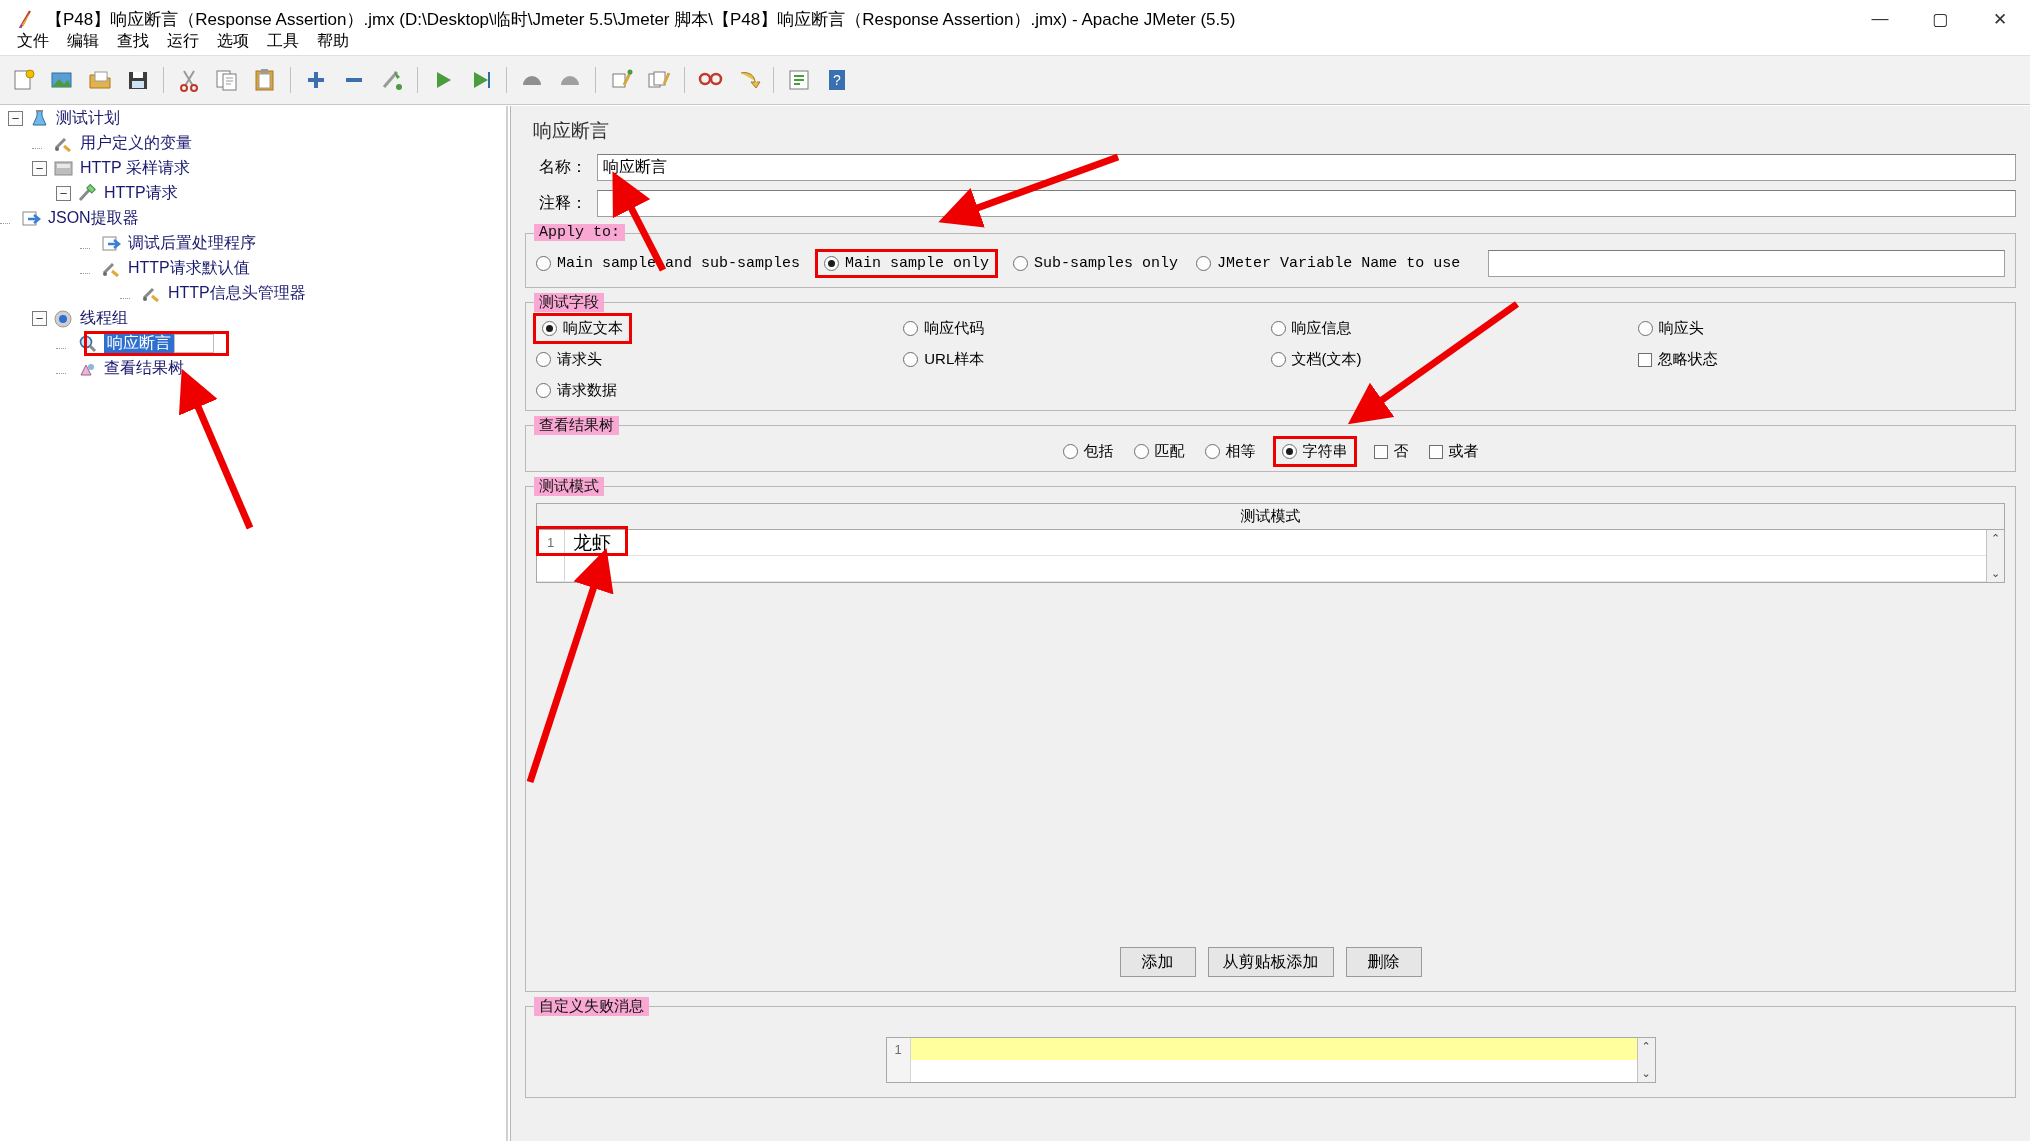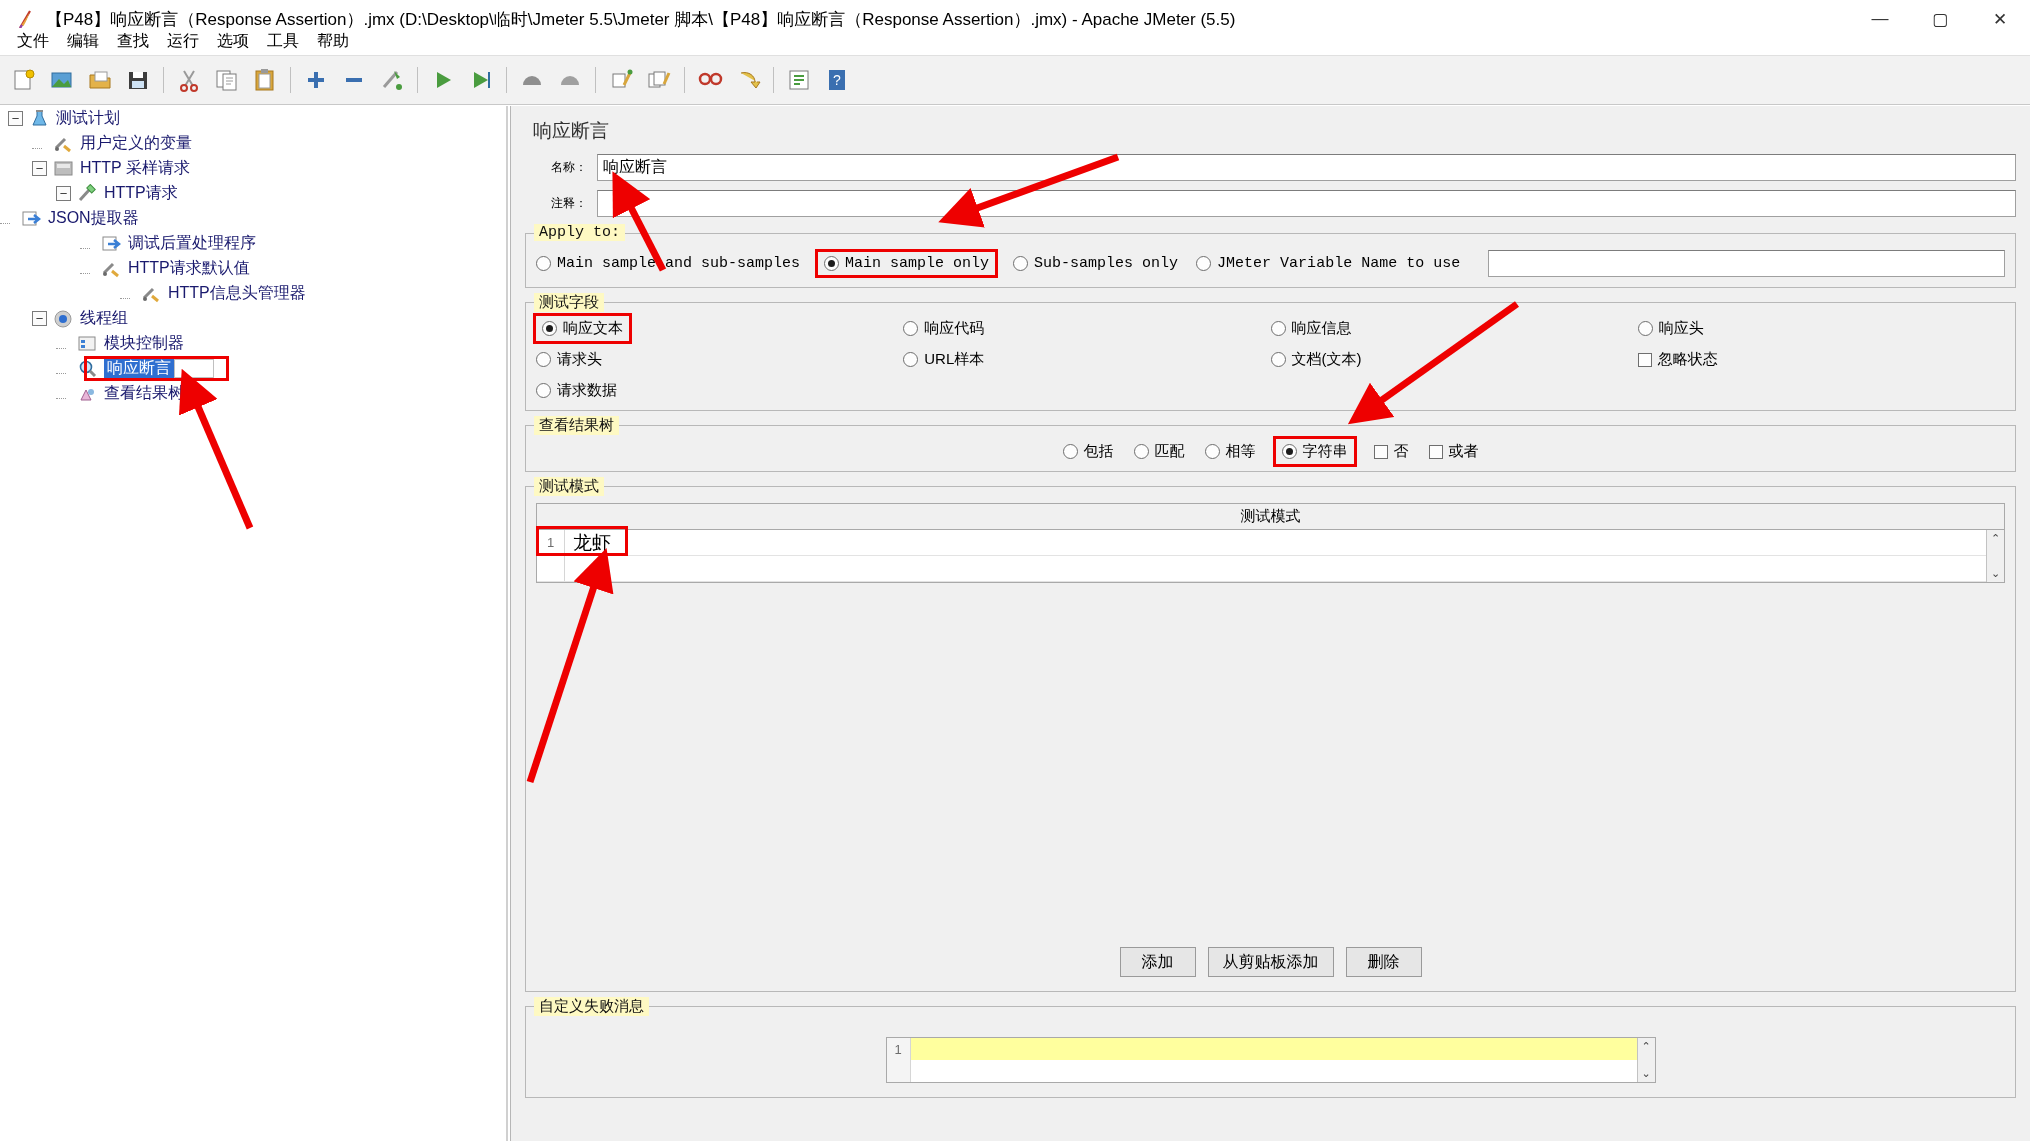--- a/index.html
+++ b/index.html
@@ -85,39 +85,39 @@
   .rightpanel {
     position: absolute; left: 510px; top: 106px; width: 1520px; height: 1035px;
     background: #f0f0f0;
     border-left: 1px solid #b6b6b6;
     padding: 0 14px;
   }
   .panel-title {
     font-size: 19px; color: #333; padding: 12px 0 10px 8px;
   }
   .formrow { display: flex; align-items: center; margin-bottom: 9px; }
-  .formlabel { font-size: 12px; color: #000; width: 62px; text-align: right; margin-right: 10px; }
+  .formlabel { font-size: 16px; color: #000; width: 62px; text-align: right; margin-right: 10px; }
   .textfield {
     flex: 1; height: 27px; background: #fff;
     border: 1px solid #a0a0a0; border-top-color: #7c7c7c;
     font-size: 16px; color: #000; padding: 2px 5px;
     display: flex; align-items: center;
   }
 
   
   .group {
     position: relative;
     border: 1px solid #b8b8b8;
     margin-top: 14px;
     padding: 16px 10px 10px 10px;
     background: #f0f0f0;
   }
   .group-legend {
     position: absolute; top: -10px; left: 8px;
-    background: #fef9c3; padding: 0 5px;
+    background: #f9a8d4; padding: 0 5px;
     font-size: 15px; color: #111;
   }
   .mono { font-family: "Liberation Mono", "DejaVu Sans Mono", monospace; }
 
   
   .opt { display: inline-flex; align-items: center; white-space: nowrap; }
   .radio {
     width: 15px; height: 15px; border-radius: 50%;
     border: 1px solid #6e6e6e; background: #fdfdfd; flex: none;
     display: inline-flex; align-items: center; justify-content: center;
@@ -425,29 +425,20 @@
         </svg></span>
       <span class="tlabel">HTTP信息头管理器</span>
     </div>
     <div class="trow" style="padding-left: 32px;">
       <span class="tdash" style="margin-right: 6px;">−</span>
       <span class="ticon"><svg width="21" height="19" viewBox="0 0 21 19">
           <circle cx="10" cy="10" r="8" fill="#cfcfcf" stroke="#9a9a9a"></circle>
           <circle cx="10" cy="10" r="4" fill="#2f6fd0"></circle>
         </svg></span>
       <span class="tlabel">线程组</span>
-    </div>
-    <div class="trow" style="padding-left: 56px;">
-      <span style="display: inline-block; width: 21px; flex: 0 0 auto;"><span style="display:inline-block;width:10px;border-top:1px dotted #9a9a9a;"></span></span>
-      <span class="ticon"><svg width="21" height="19" viewBox="0 0 21 19">
-          <rect x="2" y="3" width="16" height="13" fill="#f2f2f2" stroke="#8a8a8a"></rect>
-          <rect x="4" y="6" width="4" height="3" fill="#3a7fd5"></rect>
-          <rect x="4" y="11" width="4" height="3" fill="#3a7fd5"></rect>
-        </svg></span>
-      <span class="tlabel">模块控制器</span>
     </div>
     <div class="trow" style="padding-left: 56px; outline: none; position: relative;">
       <span style="display: inline-block; width: 21px; flex: 0 0 auto;"><span style="display:inline-block;width:10px;border-top:1px dotted #9a9a9a;"></span></span>
       <span class="ticon"><svg width="21" height="19" viewBox="0 0 21 19">
           <circle cx="9" cy="8" r="5.5" fill="#cfe6fa" stroke="#2f6c9e" stroke-width="1.6"></circle>
           <path d="M13 12 L18 17" stroke="#8a8a8a" stroke-width="3"></path>
         </svg></span>
       <span class="tlabel sel">响应断言</span>
       <span style="position: absolute; left: 84px; top: 0px; width: 145px; height: 25px; border: 3px solid rgb(238, 0, 0); pointer-events: none;"></span>
       <span style="display: inline-block; width: 40px; height: 19px; background: rgb(255, 255, 255); border: 1px solid rgb(192, 192, 192); margin-left: 0px;"></span>

